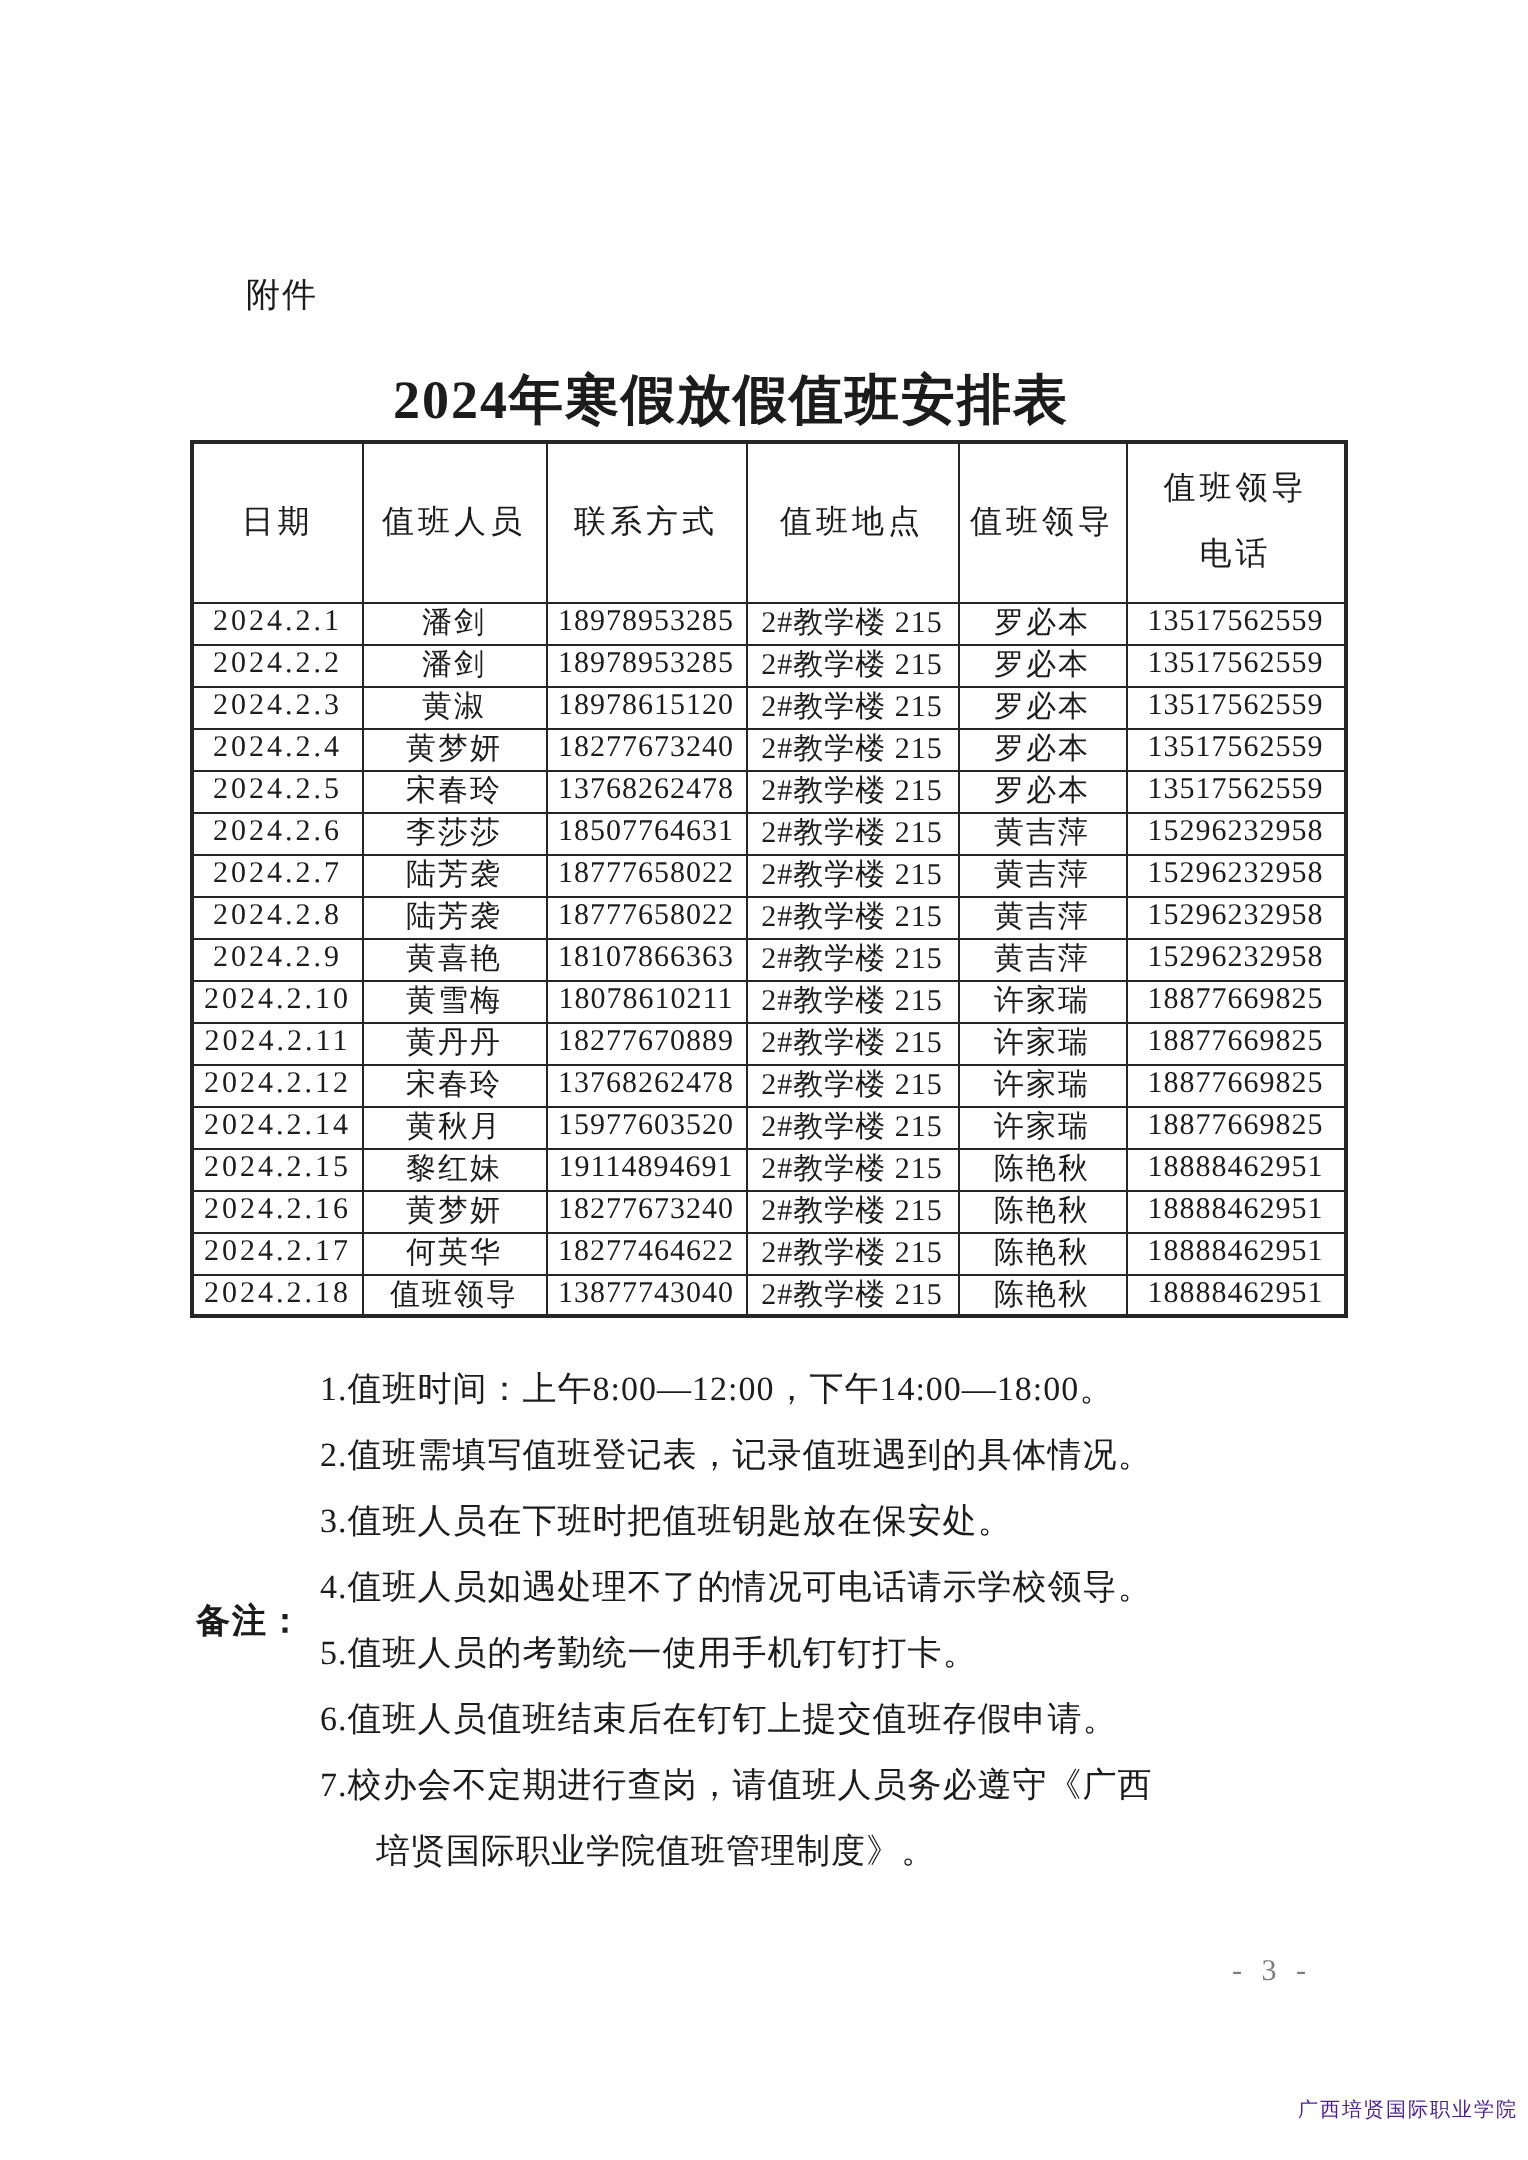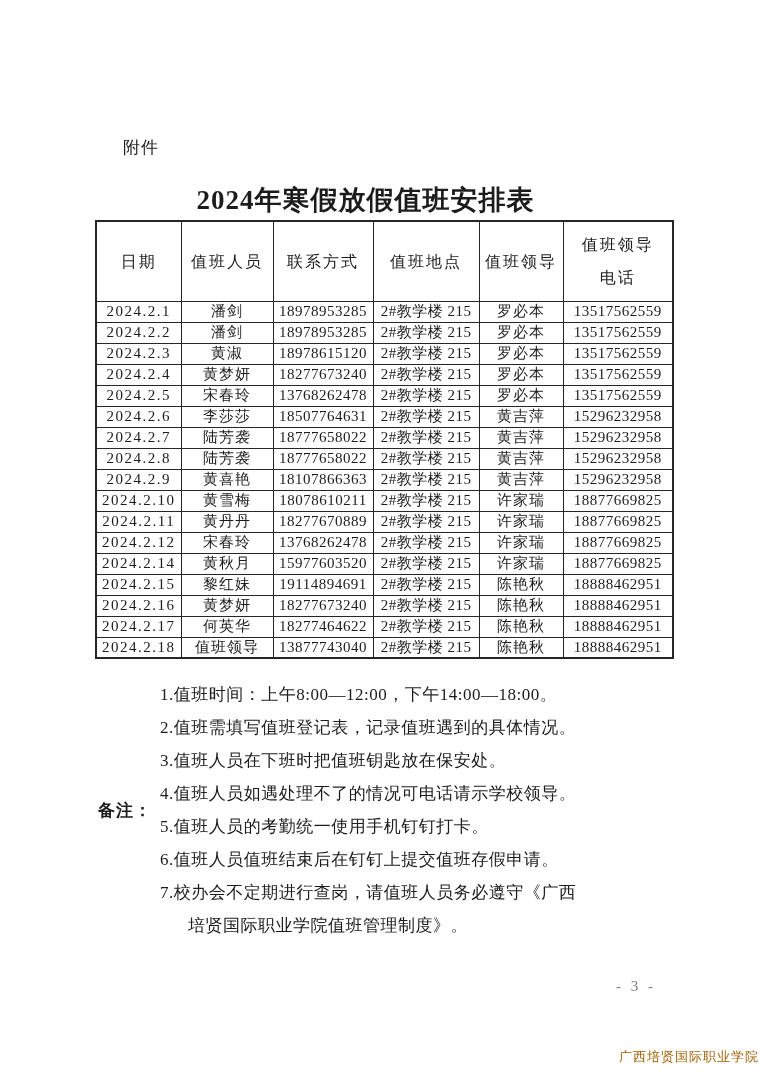--- a/index.html
+++ b/index.html
@@ -100,22 +100,22 @@
     text-align: center;
     color: #7d7d7d;
     font-size: 15px;
     letter-spacing: 3px;
     white-space: nowrap;
   }
   .footer-watermark {
     position: absolute;
     right: 5px;
     top: 1048px;
-    color: #a16207;
-    font-size: 13px;
+    color: #4c1d95;
+    font-size: 10px;
     letter-spacing: 1px;
     font-family: "DejaVu Sans", "Liberation Sans", sans-serif;
     white-space: nowrap;
   }
 </style>
 </head>
 <body>
 
 <div class="page">
 

